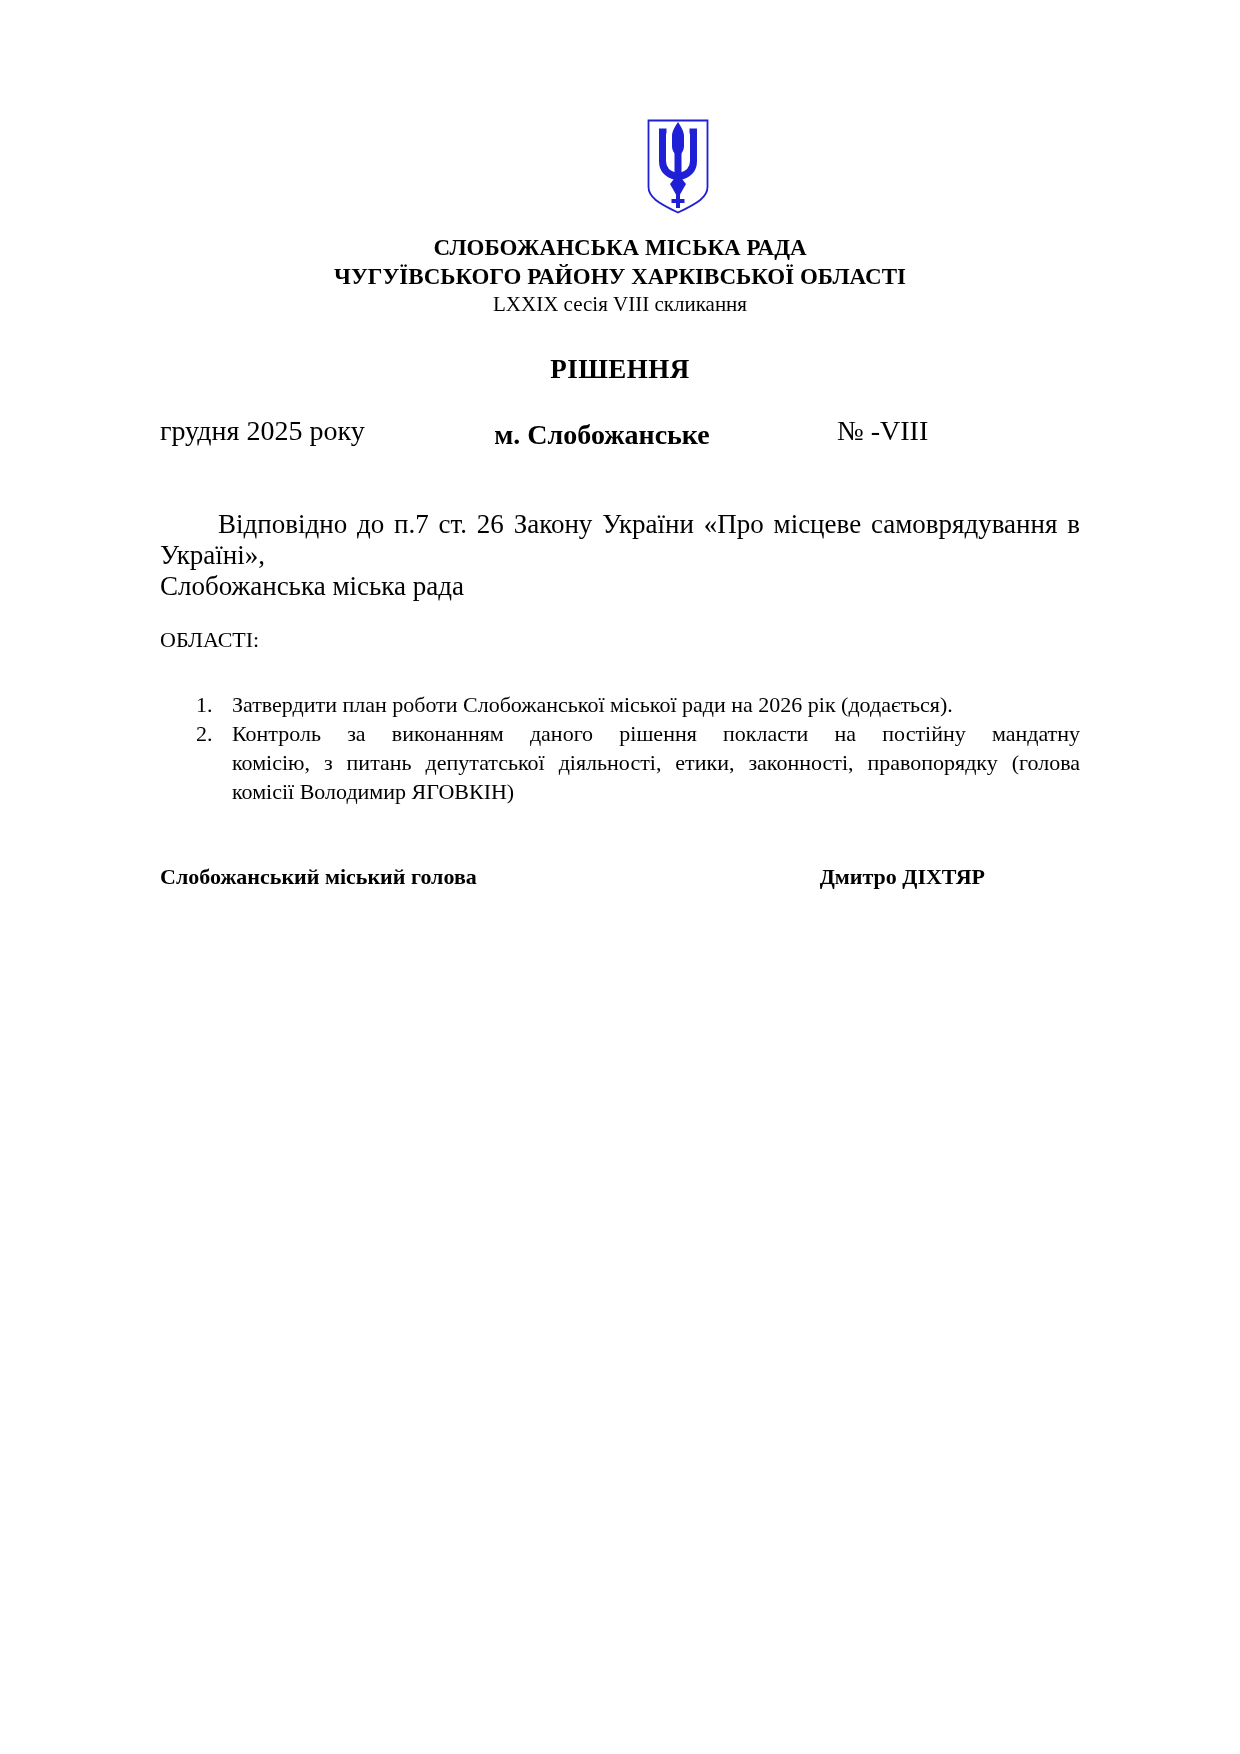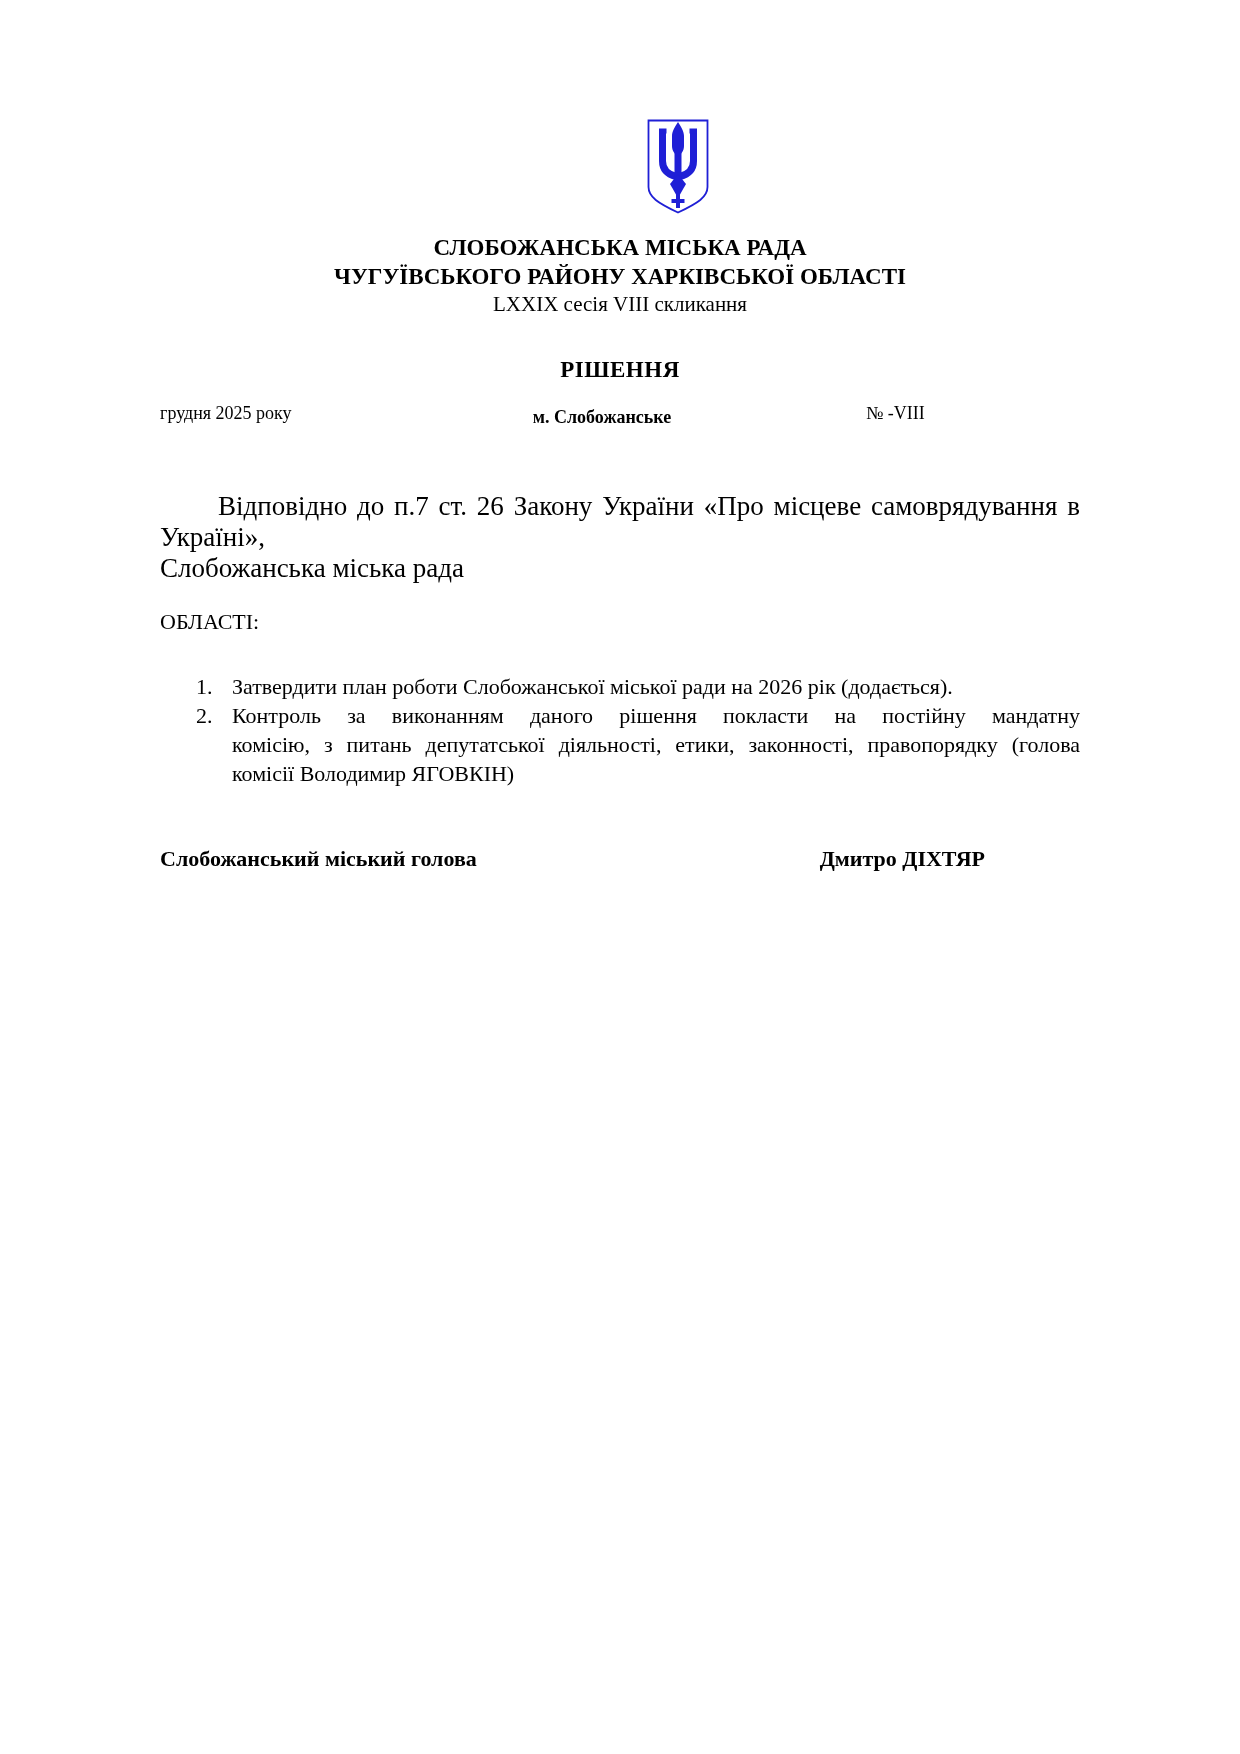--- a/index.html
+++ b/index.html
@@ -33,35 +33,35 @@
   }
   .t1.first { margin-top: 17px; }
   .t2 {
     font-size: 21px;
     line-height: 27px;
     text-align: center;
   }
   .doctype {
     margin-top: 37px;
     font-weight: bold;
-    font-size: 23px;
+    font-size: 27px;
     line-height: 29px;
     text-align: center;
     letter-spacing: 0.5px;
   }
   .meta {
     position: relative;
-    margin-top: 15px;
+    margin-top: 33px;
     height: 28px;
-    font-size: 18px;
+    font-size: 28px;
     line-height: 28px;
   }
   .m-date { position: absolute; left: 0; top: 0; }
   .m-place { position: absolute; left: calc(50% - 18px); top: 4px; transform: translateX(-50%); font-weight: bold; }
-  .m-num { position: absolute; left: 706px; top: 0; }
+  .m-num { position: absolute; left: 677px; top: 0; }
   .subject {
     margin-top: 26px;
     font-weight: bold;
     font-size: 22px;
     line-height: 29px;
   }
   .preamble {
     margin-top: 64px;
     font-size: 27px;
     line-height: 31px;

